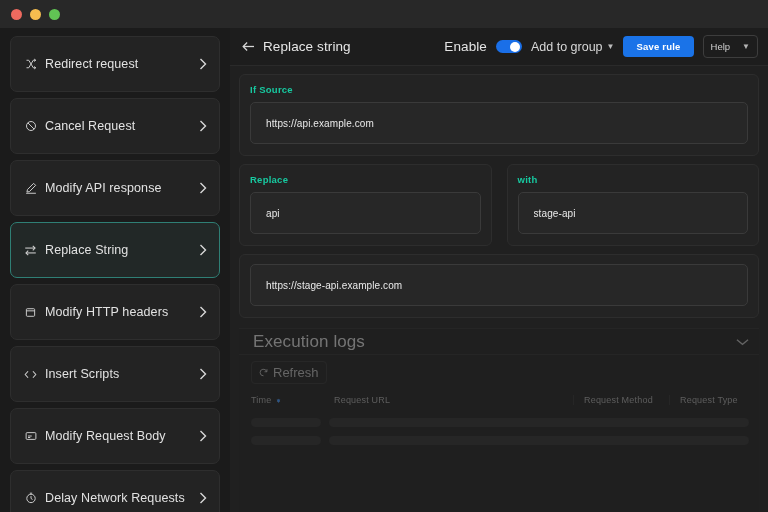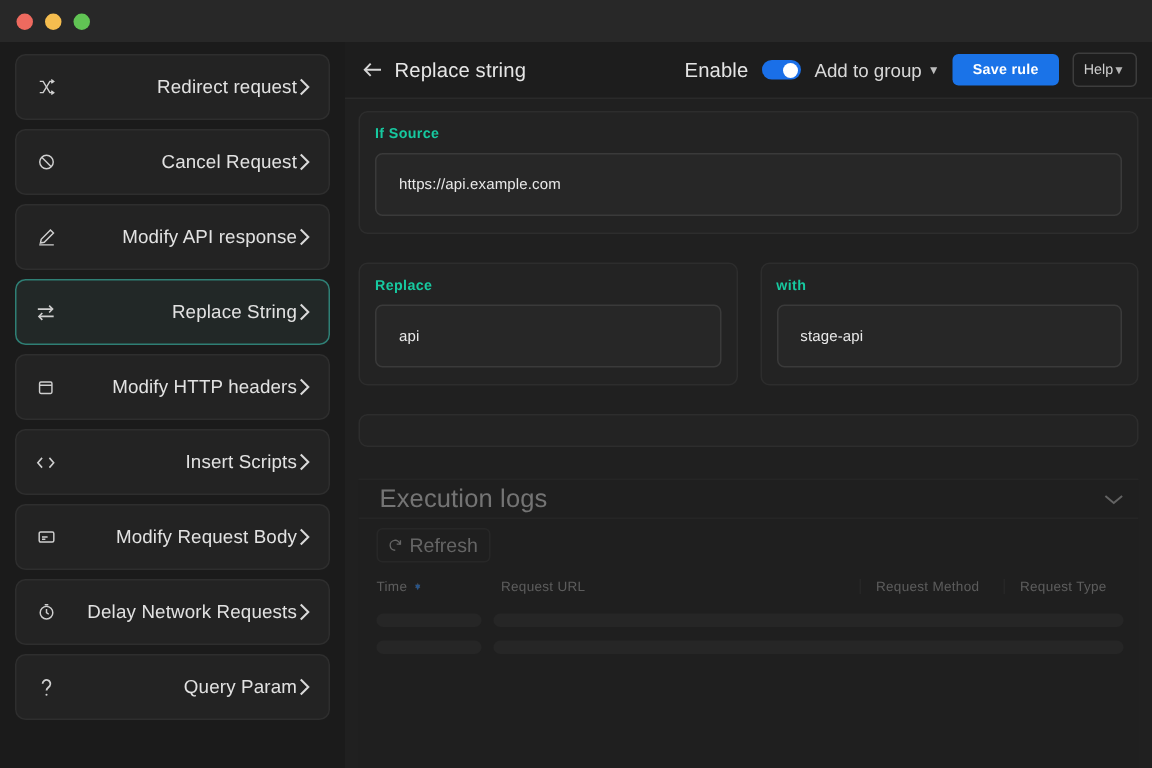--- a/index.html
+++ b/index.html
@@ -43,30 +43,29 @@
   
   .sidebar {
     width: 230px;
     flex: 0 0 230px;
     background: #1b1b1b;
     padding: 8px 10px 0 10px;
     overflow: hidden;
   }
   .side-item {
     position: relative;
-    height: 44px;
+    height: 56px;
     margin-bottom: 6px;
     background: #232323;
     border: 1px solid #2e2e2e;
     border-radius: 7px;
     display: flex;
     align-items: center;
     padding: 0 12px 0 12px;
     cursor: pointer;
-    text-align: right;
   }
   .side-item.selected {
     background: #222827;
     border: 1px solid #2f7f75;
   }
   .side-ico {
     width: 15px;
     flex: 0 0 15px;
     display: flex;
     align-items: center;
@@ -176,33 +175,33 @@
   .btn-help {
     background: transparent;
     color: #cfcfcf;
     font-size: 9.5px;
     border: 1px solid #3d3d3d;
     border-radius: 4px;
     padding: 5px 7px;
     cursor: pointer;
     display: flex;
     align-items: center;
-    gap: 0;
+    gap: 12px;
     font-family: "Liberation Sans", sans-serif;
   }
   .caret { font-size: 8px; line-height: 1; opacity: .85; }
 
   
   .content {
     flex: 1 1 auto;
     min-height: 0;
     padding: 8px 9px 0 9px;
     display: flex;
     flex-direction: column;
-    gap: 19px;
+    gap: 8px;
     overflow: hidden;
   }
 
   .panel {
     background: #232323;
     border: 1px solid #2d2d2d;
     border-radius: 6px;
     padding: 9px 10px 11px 10px;
   }
   .panel-label {
@@ -505,20 +504,23 @@
           </div>
           <div class="panel">
             <div class="panel-label">with</div>
             <div class="field">
               <span class="field-value">stage-api</span>
             </div>
           </div>
         </div>
 
         <div class="panel">
+          <div class="field">
+            <span class="field-value">https://stage-api.example.com</span>
+          </div>
         </div>
 
         <div class="logs">
           <div class="logs-head">
             <span class="logs-title">Execution logs</span>
             <span class="logs-chev">
               <svg width="13" height="8" viewBox="0 0 14 8" fill="none" stroke="currentColor" stroke-width="1.4">
                   <path d="M1 1.5l6 5 6-5"></path>
                 </svg>
             </span>

